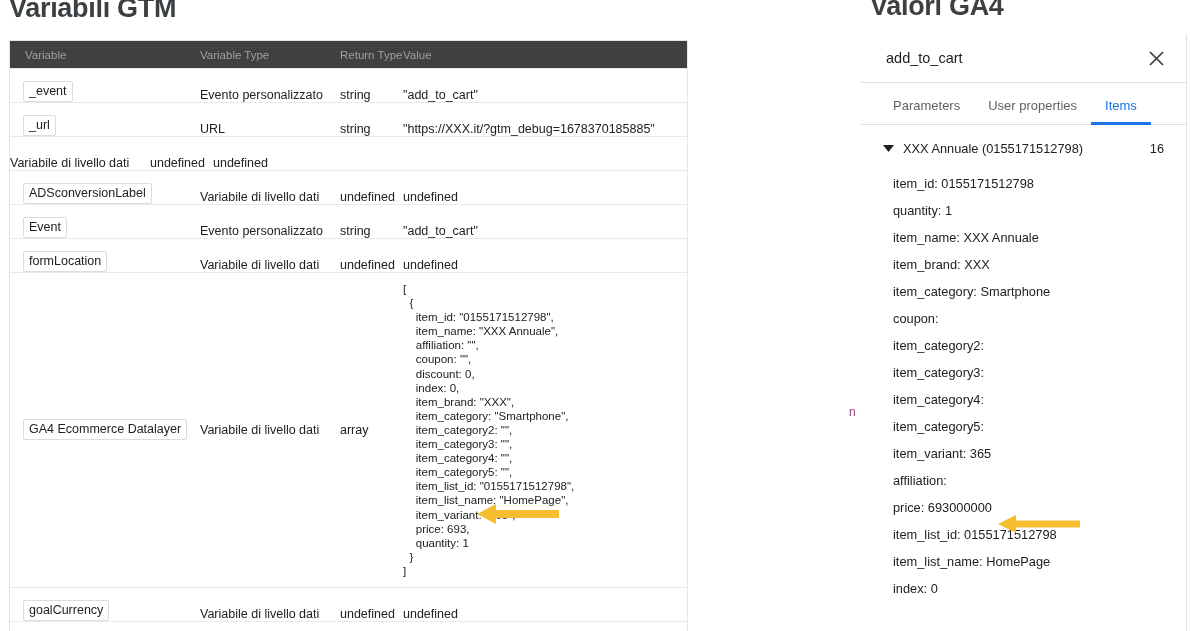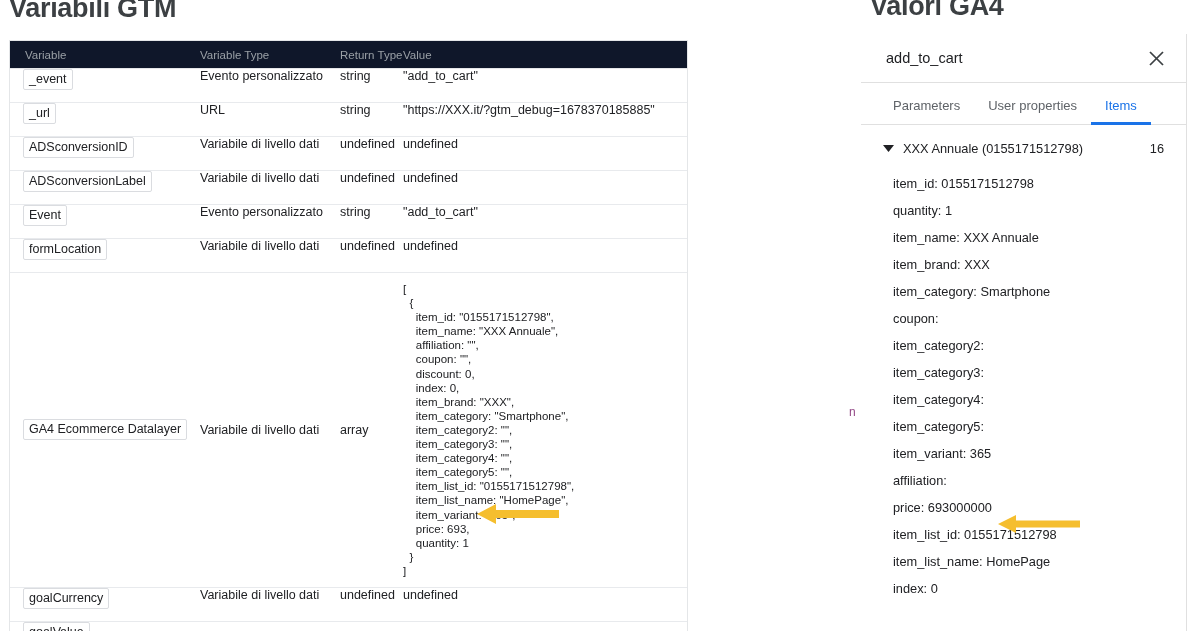--- a/index.html
+++ b/index.html
@@ -22,26 +22,26 @@
     font-family:"Liberation Sans", sans-serif;
   }
   #gtm-table{
     position:absolute;left:9px;top:40px;width:679px;
     border:1px solid #e4e6e8;border-bottom:none;
     background:#fff;box-sizing:border-box;
   }
   .gtm-head{
     display:flex;align-items:center;
     height:27px;
-    background:#0f172a;
+    background:#404040;
     border-bottom:1px solid #e4e6e8;
     font-size:11.5px;color:#9aa0a6;
   }
   .gtm-row{
-    display:flex;align-items:flex-start;
+    display:flex;align-items:flex-end;
     min-height:33px;
     border-bottom:1px solid #e8eaed;
     font-size:12.5px;color:#202124;
   }
   .gtm-row.tall{align-items:stretch;}
   .c-var{width:190px;flex:0 0 190px;padding-left:13px;box-sizing:border-box;}
   .c-type{width:140px;flex:0 0 140px;box-sizing:border-box;}
   .c-ret{width:63px;flex:0 0 63px;box-sizing:border-box;}
   .c-val{flex:1 1 auto;box-sizing:border-box;padding-right:4px;}
   .gtm-head .c-var{padding-left:15px;}
@@ -170,21 +170,20 @@
     </div>
 
     <div class="gtm-row">
       <div class="c-var"><span class="chip">_url</span></div>
       <div class="c-type">URL</div>
       <div class="c-ret">string</div>
       <div class="c-val">"https://XXX.it/?gtm_debug=1678370185885"</div>
     </div>
 
     <div class="gtm-row">
-      <div class="c-var"><span class="chip">ADSconversionID</span></div>
       <div class="c-type">Variabile di livello dati</div>
       <div class="c-ret">undefined</div>
       <div class="c-val">undefined</div>
     </div>
 
     <div class="gtm-row">
       <div class="c-var"><span class="chip">ADSconversionLabel</span></div>
       <div class="c-type">Variabile di livello dati</div>
       <div class="c-ret">undefined</div>
       <div class="c-val">undefined</div>

